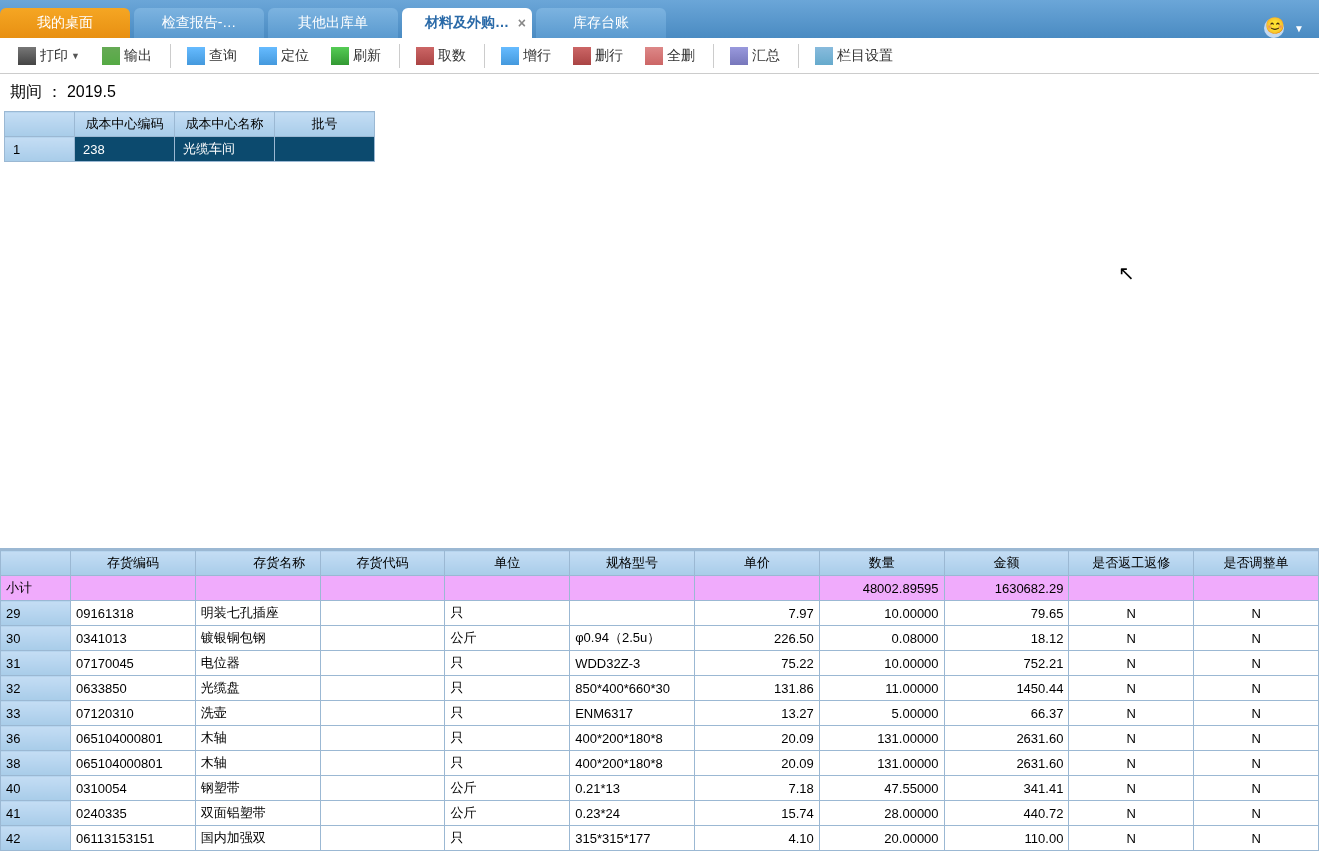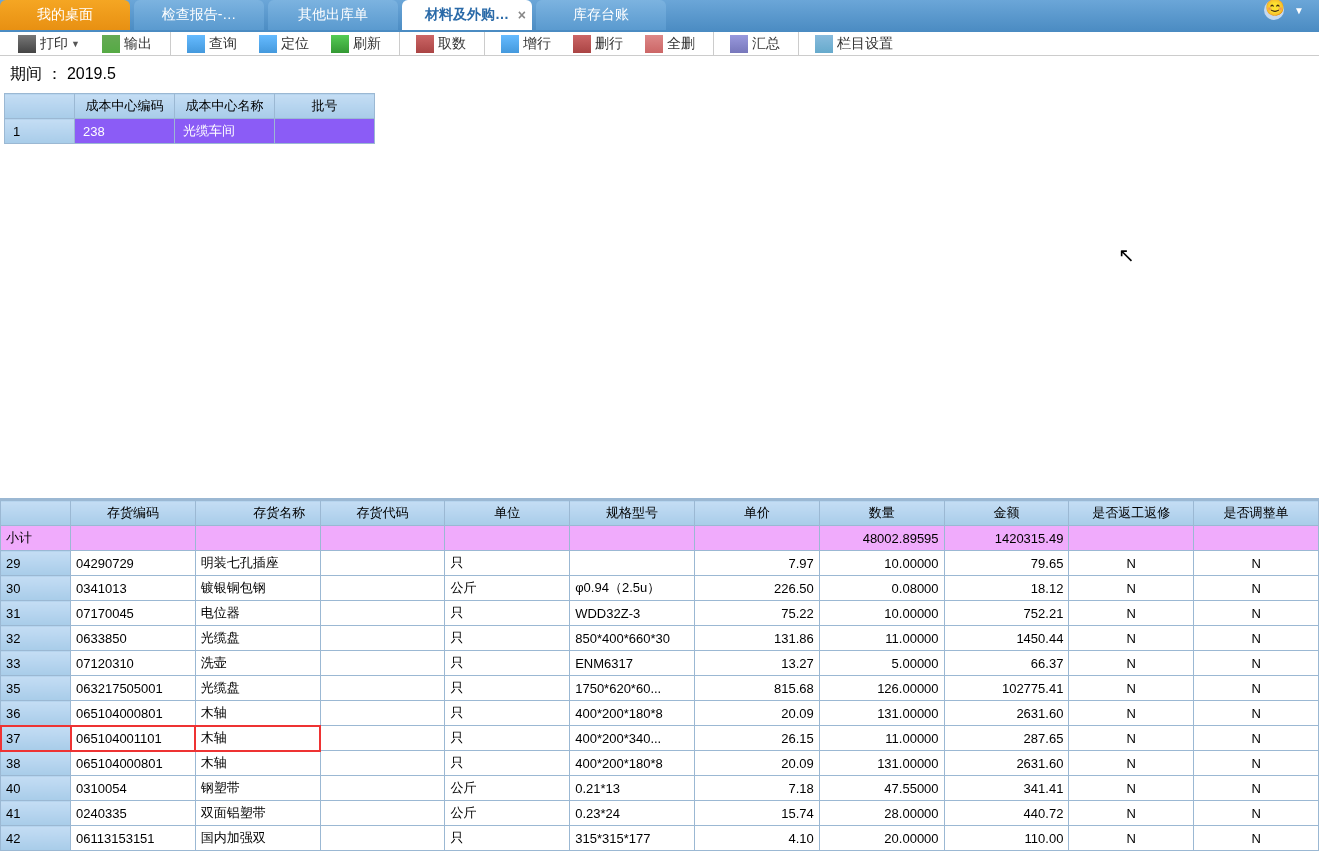--- a/index.html
+++ b/index.html
@@ -1,41 +1,41 @@
 <!DOCTYPE html>
 <html><head>
 <meta charset="utf-8">
 <style>
 body{margin:0;font-family:"Microsoft YaHei",SimSun,sans-serif;font-size:13px;background:#f5f5f5;overflow:hidden}
 *{box-sizing:border-box}
 
-.tabbar{display:flex;background:linear-gradient(#6ba6d8,#4a8bc2);height:32px;align-items:flex-start;padding:0;position:relative}
+.tabbar{display:flex;background:linear-gradient(#6ba6d8,#4a8bc2);height:38px;align-items:flex-end;padding:0;position:relative}
 .tab{padding:6px 18px;color:#fff;cursor:pointer;border-top-left-radius:6px;border-top-right-radius:6px;margin-right:4px;min-width:130px;text-align:center;position:relative;font-size:14px}
 .tab.home{background:linear-gradient(#f5a623,#e89012);color:#fff}
 .tab.normal{background:linear-gradient(#7cb3e0,#5a9acf)}
 .tab.active{background:#fff;color:#2a6aa8;font-weight:bold}
 .tab .close{position:absolute;right:6px;top:7px;font-size:14px;color:#888;cursor:pointer}
 .tabbar-right{margin-left:auto;padding:0 15px;display:flex;align-items:center}
 .smiley{width:20px;height:20px;border-radius:50%;background:#c4d9ef;position:relative;margin-right:10px}
 .smiley::before{content:"😊";font-size:16px;position:absolute;top:-2px;left:1px}
 .dropdown-arrow{color:#fff;font-size:10px}
 
-.toolbar{display:flex;background:#fff;border-bottom:1px solid #ccc;height:24px;align-items:center;padding:0 8px}
+.toolbar{display:flex;background:#fff;border-bottom:1px solid #ccc;height:36px;align-items:center;padding:0 8px}
 .tbtn{display:flex;align-items:center;padding:4px 10px;cursor:pointer;font-size:14px;color:#333;margin-right:2px}
 .tbtn .ico{width:18px;height:18px;margin-right:4px;display:inline-block}
 .tsep{width:1px;height:24px;background:#ccc;margin:0 6px}
 .tdrop{font-size:9px;color:#555;margin-left:3px}
 
 .period{padding:8px 10px;font-size:16px;background:#fff}
 
 .smalltable{margin:0 4px;border-collapse:collapse}
 .smalltable th,.smalltable td{border:1px solid #9bb8d3;padding:3px 8px;font-size:13px}
 .smalltable th{background:linear-gradient(#c4ddf4,#a8cce9);text-align:center;font-weight:normal}
 .smalltable .rownum{background:linear-gradient(#c4ddf4,#a8cce9);width:70px}
-.smalltable .sel td{background:#8b5cf6;color:#fff}
+.smalltable .sel td{background:#0c4a6e;color:#fff}
 .smalltable .sel .rownum{background:linear-gradient(#c4ddf4,#a8cce9);color:#000}
 
 .ws{flex:1;background:#fff;min-height:260px;position:relative}
 .cursor{position:absolute;left:1118px;top:95px;font-size:20px;pointer-events:none}
 
 .tablewrap{background:#fff;border-top:2px solid #9bb8d3;overflow:auto}
 .maintable{border-collapse:collapse;width:100%}
 .maintable th,.maintable td{border:1px solid #9bb8d3;padding:3px 5px;font-size:13px;white-space:nowrap}
 .maintable th{background:linear-gradient(#c4ddf4,#a8cce9);text-align:center;font-weight:normal;height:24px}
 .maintable .rn{background:linear-gradient(#c4ddf4,#a8cce9);width:70px;text-align:left}
@@ -181,27 +181,27 @@
   <tbody id="mainbody">
           <tr class="subtotal">
             <td class="rn">小计</td>
             <td></td>
             <td></td>
             <td></td>
             <td></td>
             <td></td>
             <td></td>
             <td class="num">48002.89595</td>
-            <td class="num">1420315.49</td>
+            <td class="num">1630682.29</td>
             <td></td>
             <td></td>
           </tr>
           <tr>
             <td class="rn ">29</td>
-            <td class="">04290729</td>
+            <td class="">09161318</td>
             <td class="">明装七孔插座</td>
             <td></td>
             <td>只</td>
             <td></td>
             <td class="num">7.97</td>
             <td class="num">10.00000</td>
             <td class="num">79.65</td>
             <td class="ctr">N</td>
             <td class="ctr">N</td>
           </tr>
@@ -251,55 +251,29 @@
             <td></td>
             <td>只</td>
             <td>ENM6317</td>
             <td class="num">13.27</td>
             <td class="num">5.00000</td>
             <td class="num">66.37</td>
             <td class="ctr">N</td>
             <td class="ctr">N</td>
           </tr>
           <tr>
-            <td class="rn ">35</td>
-            <td class="">063217505001</td>
-            <td class="">光缆盘</td>
-            <td></td>
-            <td>只</td>
-            <td>1750*620*60...</td>
-            <td class="num">815.68</td>
-            <td class="num">126.00000</td>
-            <td class="num">102775.41</td>
-            <td class="ctr">N</td>
-            <td class="ctr">N</td>
-          </tr>
-          <tr>
             <td class="rn ">36</td>
             <td class="">065104000801</td>
             <td class="">木轴</td>
             <td></td>
             <td>只</td>
             <td>400*200*180*8</td>
             <td class="num">20.09</td>
             <td class="num">131.00000</td>
             <td class="num">2631.60</td>
-            <td class="ctr">N</td>
-            <td class="ctr">N</td>
-          </tr>
-          <tr>
-            <td class="rn redbox">37</td>
-            <td class="redbox">065104001101</td>
-            <td class="redbox">木轴</td>
-            <td></td>
-            <td>只</td>
-            <td>400*200*340...</td>
-            <td class="num">26.15</td>
-            <td class="num">11.00000</td>
-            <td class="num">287.65</td>
             <td class="ctr">N</td>
             <td class="ctr">N</td>
           </tr>
           <tr>
             <td class="rn ">38</td>
             <td class="">065104000801</td>
             <td class="">木轴</td>
             <td></td>
             <td>只</td>
             <td>400*200*180*8</td>

